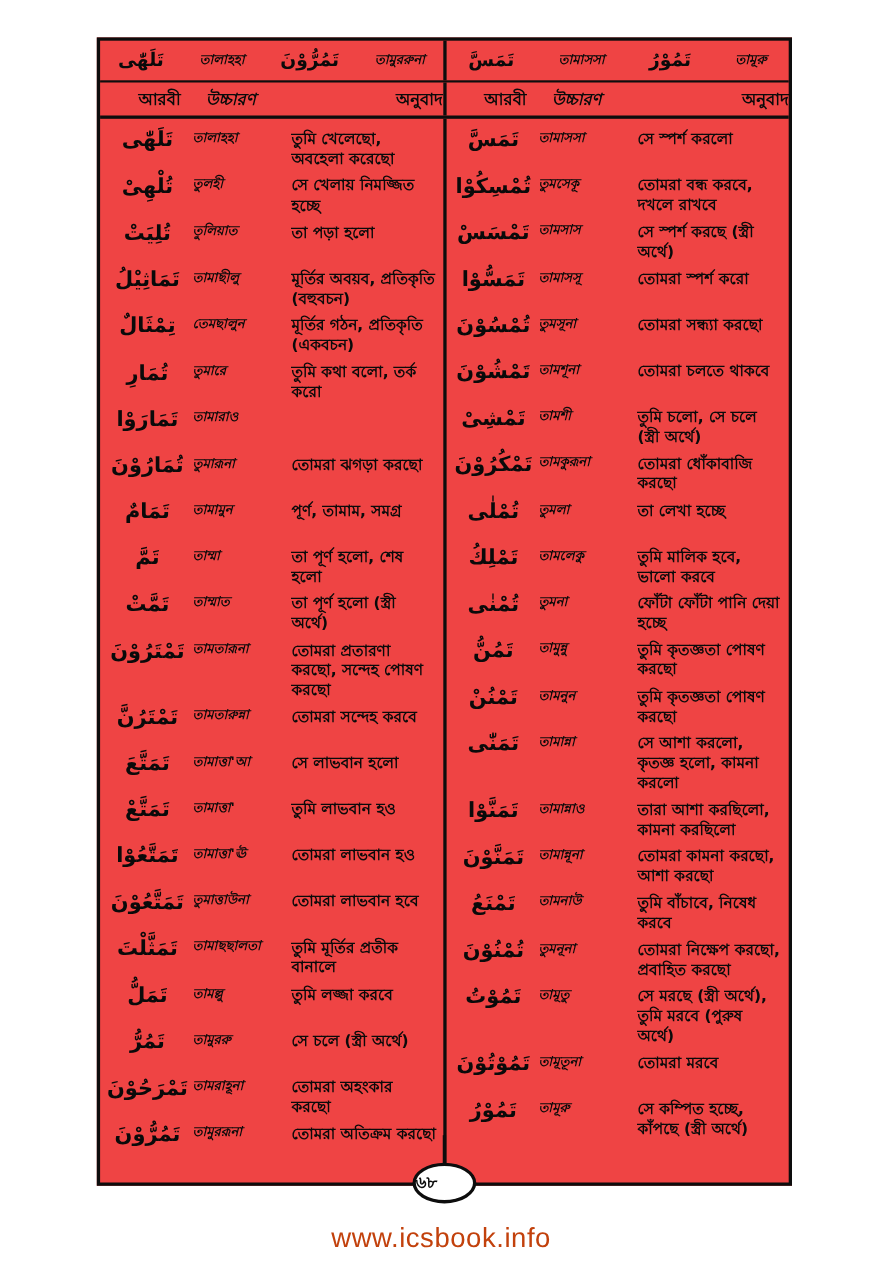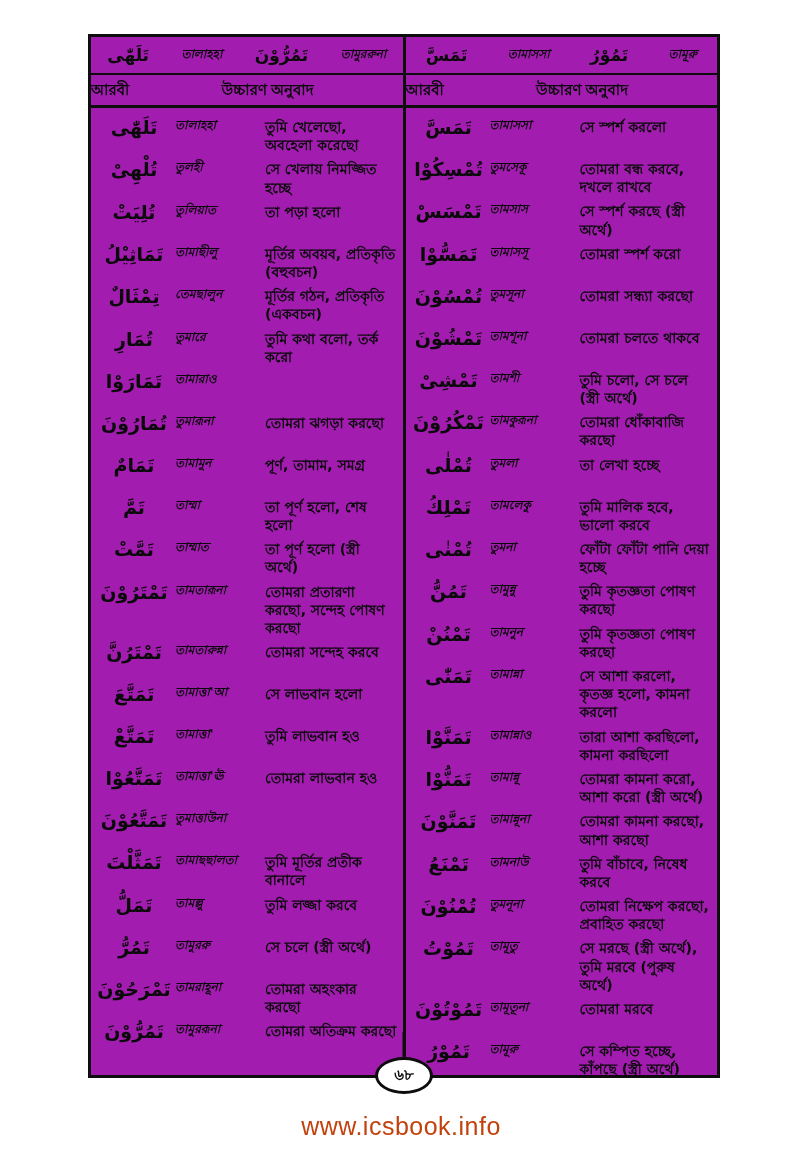--- a/index.html
+++ b/index.html
@@ -2,49 +2,49 @@
 <html><head>
 <meta charset="utf-8">
 <style>
   html,body{margin:0;padding:0;}
   body{
     width:802px;height:1165px;position:relative;background:#ffffff;
     font-family:"DejaVu Sans",sans-serif;color:#0a0a0a;overflow:hidden;
   }
   .book-table{
     position:absolute;left:88px;top:34px;width:632px;height:1044px;
-    border:3px solid #0d0d0d;box-sizing:border-box;background:#a21caf;
+    border:3px solid #0d0d0d;box-sizing:border-box;background:#ef4444;
   }
   
   .guide-row{display:flex;height:36px;border-bottom:2px solid #0d0d0d;align-items:center;}
   .guide-half{flex:1;display:flex;align-items:center;justify-content:space-around;height:100%;}
   .guide-half.right{border-left:3px solid #0d0d0d;}
   .guide-arabic{font-size:17px;font-weight:bold;direction:rtl;}
   .guide-translit{font-size:12px;font-weight:bold;font-style:italic;}
   
   .header-row{display:flex;height:30px;border-bottom:3px solid #0d0d0d;align-items:center;}
   .header-half{flex:1;display:flex;align-items:center;height:100%;}
   .header-half.right{border-left:3px solid #0d0d0d;}
   .hc{font-weight:bold;font-size:15px;}
-  .hc.arabic{width:84px;}
-  .hc.translit{width:92px;text-align:right;}
-  .hc.meaning{flex:1;text-align:left;padding-left:4px;}
+  .hc.arabic{width:84px;text-align:center;padding-left:12px;}
+  .hc.translit{width:92px;text-align:left;font-style:italic;}
+  .hc.meaning{flex:1;text-align:right;padding-left:4px;}
   
   .table-body{display:flex;height:calc(100% - 71px);overflow:hidden;}
   .half-col{flex:1;padding:5px 2px 0 2px;box-sizing:border-box;overflow:hidden;}
   .half-col.right{border-left:3px solid #0d0d0d;}
   .entry-row{display:flex;min-height:41px;margin-bottom:1px;}
   .cell-arabic{width:82px;text-align:center;font-size:19px;font-weight:bold;direction:rtl;line-height:1.5;flex:none;}
   .cell-translit{width:90px;font-size:12px;font-weight:bold;font-style:italic;padding-top:6px;line-height:1.15;flex:none;box-sizing:border-box;padding-right:3px;}
   .cell-meaning{flex:1;font-size:14px;font-weight:bold;line-height:1.3;padding-top:5px;padding-right:4px;}
   
   .page-oval{
     position:absolute;left:50%;bottom:-19px;transform:translateX(-50%);
     width:58px;height:37px;border:3px solid #0d0d0d;border-radius:50%;
-    background:#fff;display:flex;align-items:center;justify-content:center;
+    background:#fff;display:flex;align-items:center;
     font-size:15px;font-weight:bold;z-index:3;box-sizing:border-box;
   }
   .oval-tick{position:absolute;left:50%;bottom:17px;width:3px;height:26px;background:#0d0d0d;transform:translateX(-50%);}
   
   .watermark{
     position:absolute;left:0;right:0;top:1112px;text-align:center;
     font-size:25px;color:#c2410c;letter-spacing:0.5px;font-family:"Liberation Sans",sans-serif;
   }
 </style>
 </head>
@@ -175,20 +175,21 @@
 
         <div class="entry-row">
           <span class="cell-arabic">تَمَتَّعُوْا</span>
           <span class="cell-translit">তামাত্তা'ঊ</span>
           <span class="cell-meaning">তোমরা লাভবান হও</span>
         </div>
 
         <div class="entry-row">
           <span class="cell-arabic">تَمَتَّعُوْنَ</span>
           <span class="cell-translit">তুমাত্তাউনা</span>
+          <span class="cell-meaning">তোমরা লাভবান হবে</span>
         </div>
 
         <div class="entry-row">
           <span class="cell-arabic">تَمَثَّلْتَ</span>
           <span class="cell-translit">তামাছছালতা</span>
           <span class="cell-meaning">তুমি মূর্তির প্রতীক বানালে</span>
         </div>
 
         <div class="entry-row">
           <span class="cell-arabic">تَمَلُّ</span>
@@ -300,25 +301,20 @@
           <span class="cell-translit">তামান্না</span>
           <span class="cell-meaning">সে আশা করলো, কৃতজ্ঞ হলো, কামনা করলো</span>
         </div>
 
         <div class="entry-row">
           <span class="cell-arabic">تَمَنَّوْا</span>
           <span class="cell-translit">তামান্নাও</span>
           <span class="cell-meaning">তারা আশা করছিলো, কামনা করছিলো</span>
         </div>
 
-        <div class="entry-row">
-          <span class="cell-arabic">تَمَنُّوْا</span>
-          <span class="cell-translit">তামান্নূ</span>
-          <span class="cell-meaning">তোমরা কামনা করো, আশা করো (স্ত্রী অর্থে)</span>
-        </div>
 
         <div class="entry-row">
           <span class="cell-arabic">تَمَنَّوْنَ</span>
           <span class="cell-translit">তামান্নূনা</span>
           <span class="cell-meaning">তোমরা কামনা করছো, আশা করছো</span>
         </div>
 
         <div class="entry-row">
           <span class="cell-arabic">تَمْنَعُ</span>
           <span class="cell-translit">তামনাউ</span>

